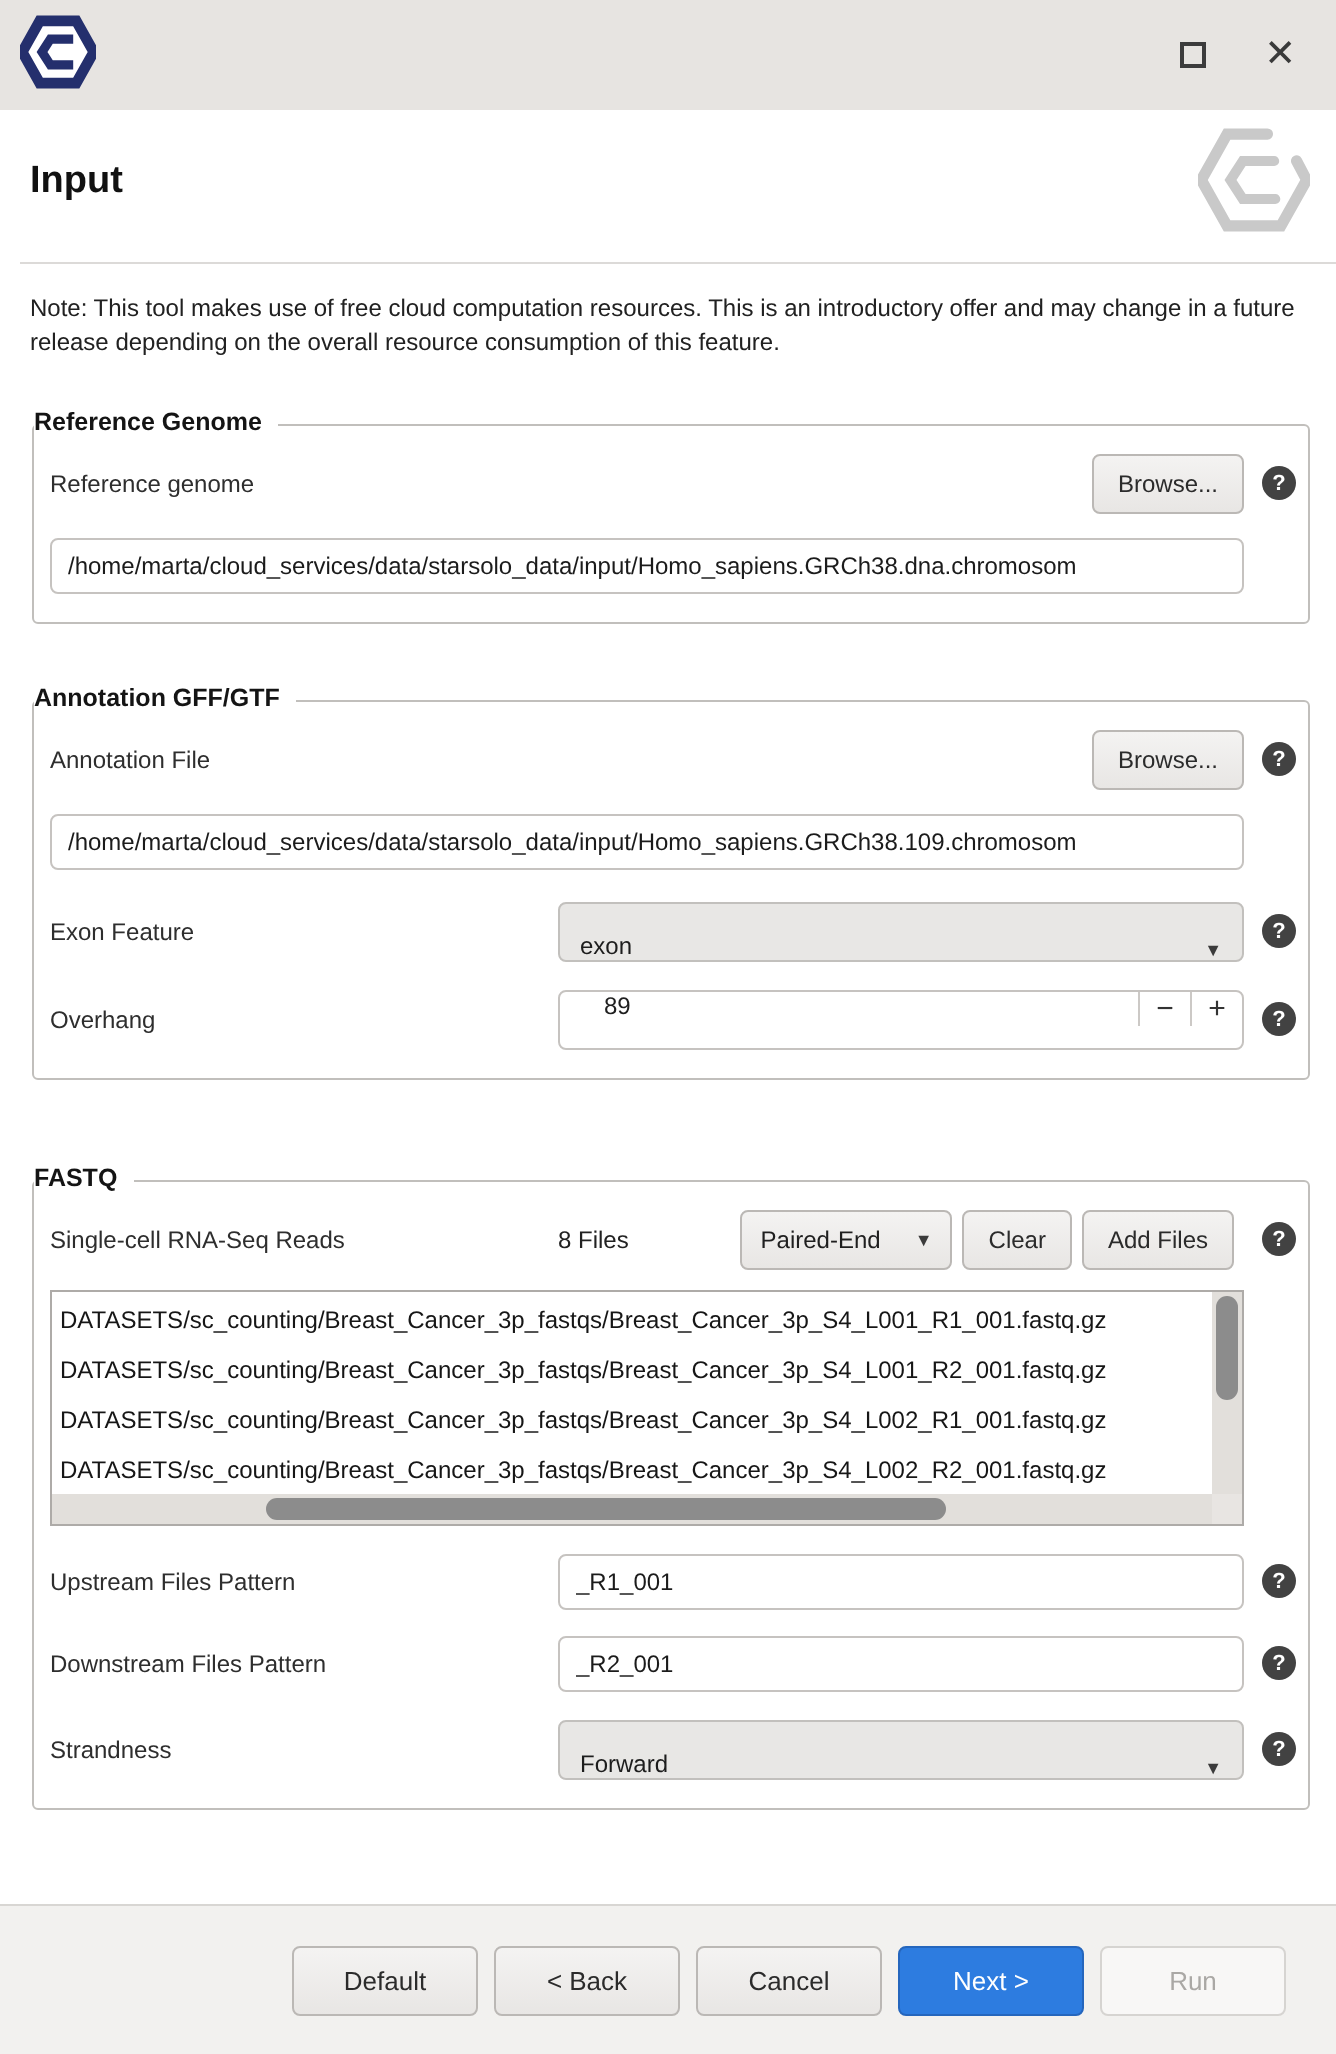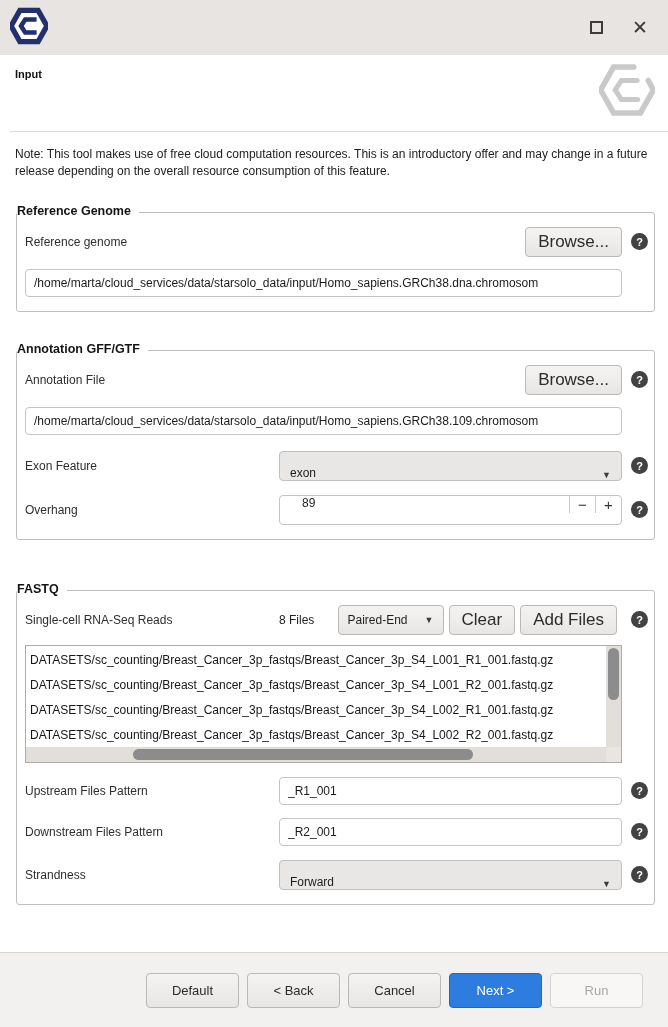--- a/index.html
+++ b/index.html
@@ -8,38 +8,38 @@
   .window { width: 668px; height: 1027px; display: flex; flex-direction: column; background: #ffffff; }
 
   
   .titlebar { height: 55px; flex: 0 0 55px; background: #e7e4e1; display: flex; align-items: center; padding: 0 20px 0 10px; }
   .tb-spacer { flex: 1; }
   .max-btn { width: 13px; height: 13px; border: 2px solid #3c3c3c; margin-right: 29px; cursor: pointer; }
   .close-btn { font-size: 19px; color: #3a3a3a; line-height: 1; cursor: pointer; }
 
   
   .page-header { position: relative; height: 76px; padding: 13px 15px 0; background: #fff; }
-  .page-title { font-size: 11px; font-weight: 700; color: #111; }
+  .page-title { font-size: 19px; font-weight: 700; color: #111; margin-top: 12px; }
   .watermark { position: absolute; right: 13px; top: 7px; }
   .hdr-divider { border: 0; border-top: 1px solid #dcdad8; margin-left: 10px; }
 
   
   .note { margin: 14px 15px 0; line-height: 1.4; color: #212121; max-width: 642px; }
 
   
   .group { position: relative; margin: 32px 13px 0 16px; border: 1px solid #c1bfbc; border-radius: 3px; padding: 8px 6px 14px 8px; background: #fff; }
   .group-title { position: absolute; top: -9px; left: 0; background: #fff; padding-right: 8px; font-weight: 700; font-size: 12.5px; color: #141414; }
 
   .row { display: flex; align-items: center; margin-top: 12px; }
   .row:first-of-type { margin-top: 6px; }
   .lbl { width: 254px; flex: 0 0 254px; color: #2e2e2e; }
   .helpcol { width: 26px; flex: 0 0 26px; display: flex; justify-content: flex-end; align-items: center; }
   .help { width: 17px; height: 17px; border-radius: 50%; background: #424242; color: #fff; font-size: 11px; font-weight: 700; display: flex; align-items: center; justify-content: center; cursor: pointer; }
 
-  .btn { height: 30px; padding: 0 12px; background: linear-gradient(#f4f3f2, #e8e6e4); border: 1px solid #bbb8b5; border-radius: 4px; font-size: 17px; color: #2b2b2b; display: inline-flex; align-items: center; justify-content: center; cursor: pointer; white-space: nowrap; }
+  .btn { height: 30px; padding: 0 12px; background: linear-gradient(#f4f3f2, #e8e6e4); border: 1px solid #bbb8b5; border-radius: 4px; font-size: 12px; color: #2b2b2b; display: inline-flex; align-items: center; justify-content: center; cursor: pointer; white-space: nowrap; }
 
   .tinput { height: 28px; border: 1px solid #c6c3c0; border-radius: 4px; padding: 0 8px; font-family: "Liberation Sans", "DejaVu Sans", sans-serif; font-size: 12px; color: #1b1b1b; background: #fff; flex: 1; min-width: 0; }
 
   .dropdown { flex: 1; height: 30px; background: #e8e7e5; border: 1px solid #c2c0bd; border-radius: 4px; display: flex; align-items: flex-end; padding: 0 10px; cursor: pointer; color: #1d1d1d; }
   .dd-arrow { margin-left: auto; font-size: 9px; color: #3b3b3b; }
 
   .spin { flex: 1; height: 30px; background: #fff; border: 1px solid #c6c3c0; border-radius: 4px; display: flex; align-items: flex-start; overflow: hidden; padding-left: 12px; }
   .spin-val { flex: 1; display: flex; align-items: center; padding: 0 10px; }
   .spin-btn { width: 26px; border-left: 1px solid #ccc9c6; display: flex; align-items: center; justify-content: center; font-size: 15px; color: #333; cursor: pointer; }
 

